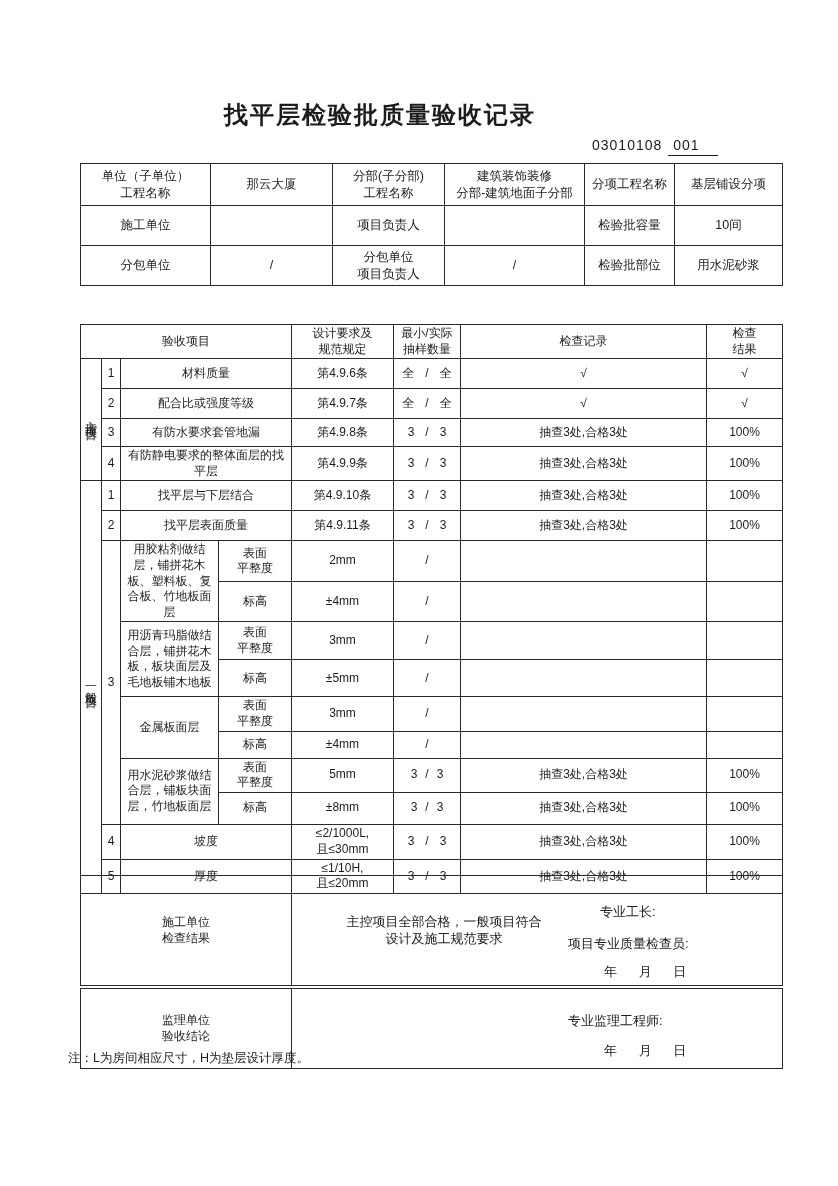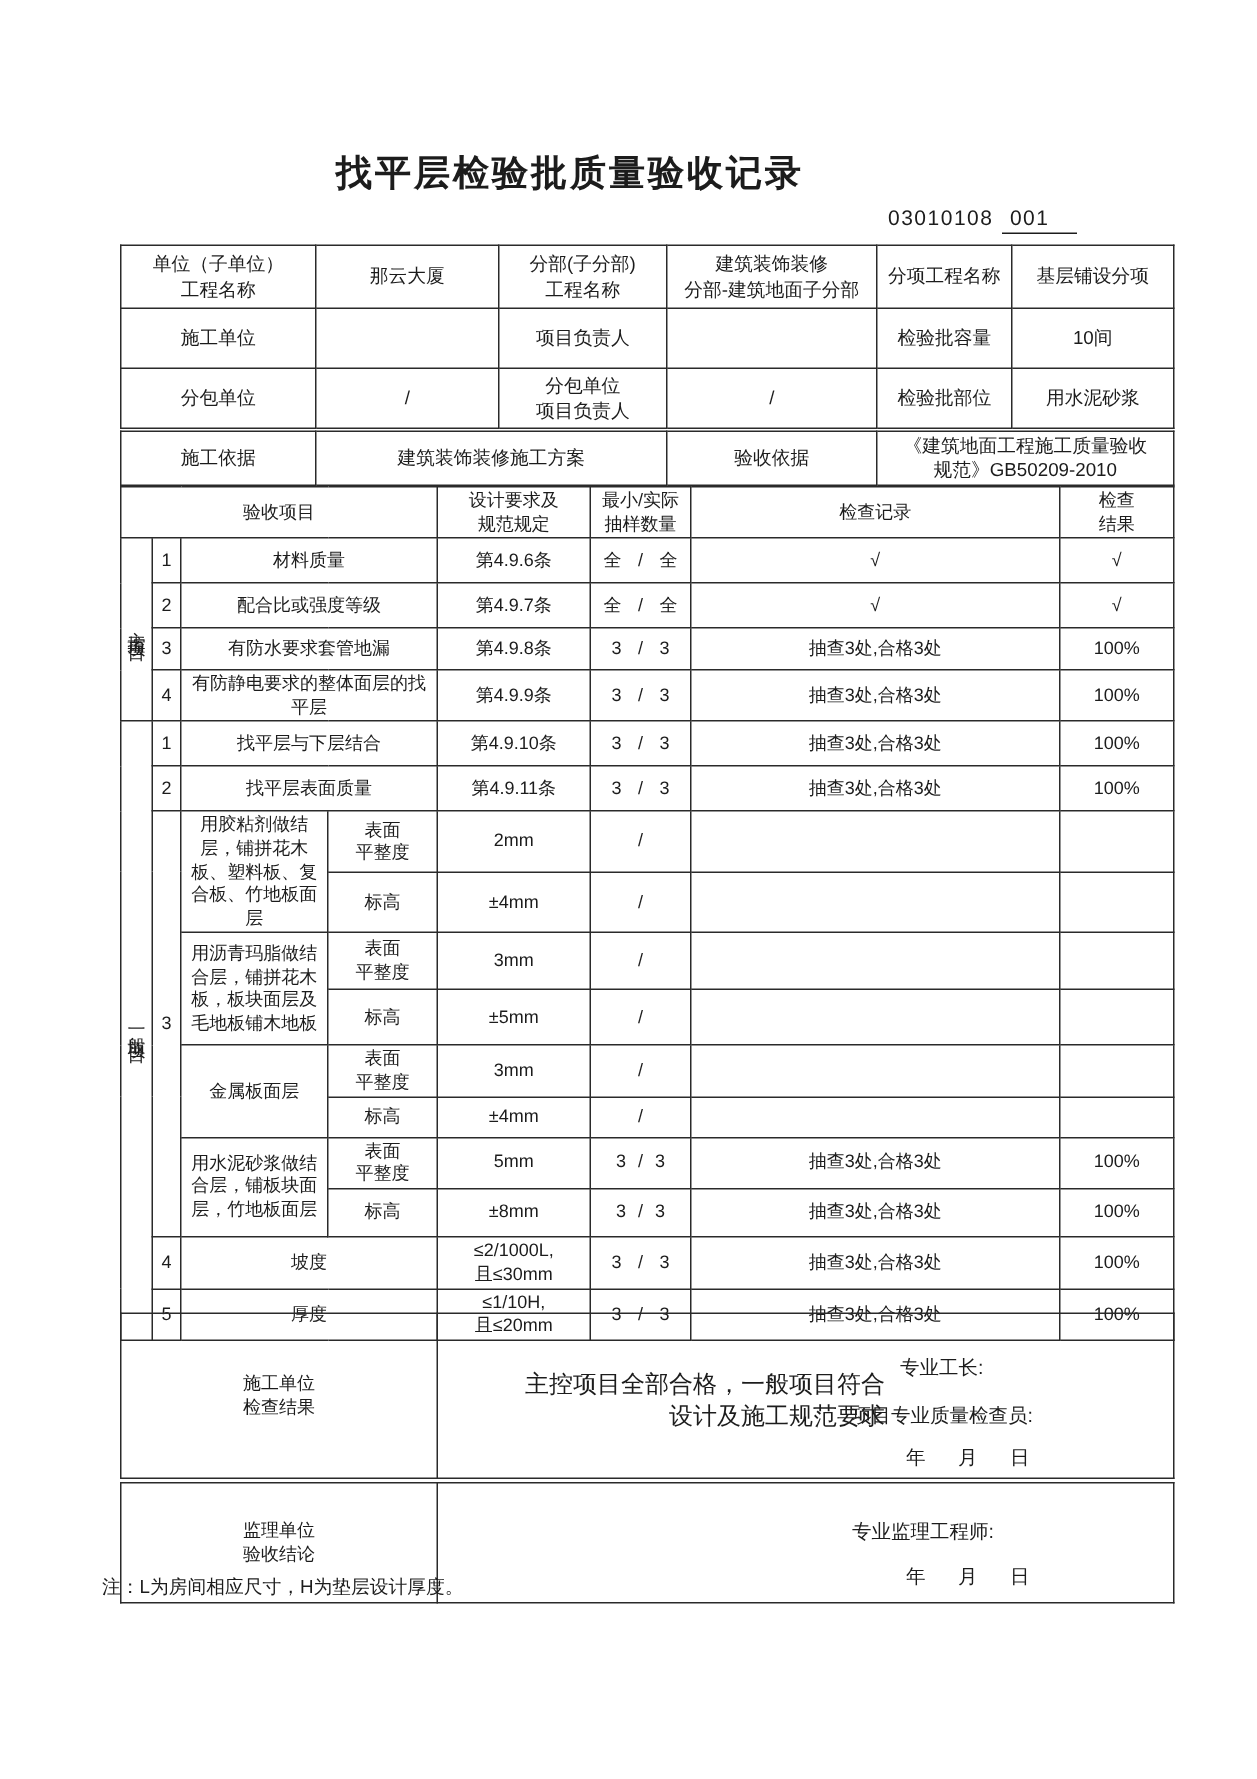--- a/index.html
+++ b/index.html
@@ -14,21 +14,21 @@
      vertical-align:middle;overflow:hidden;line-height:1.3;}
   .left{text-align:center;}
   .line{display:block;line-height:1.3;}
   span[data-bind]:empty{display:none;}
   .vcell span{writing-mode:vertical-lr;text-orientation:upright;letter-spacing:3px;line-height:1;font-size:12px;}
   .sl{margin:0 11px;}
   .sl2{margin:0 8px;}
   .reqc{font-size:12px;}
   .relcell{position:relative;padding:0;}
   .abs{position:absolute;font-size:13px;white-space:pre;}
-  .stmt{position:absolute;left:6px;top:38px;width:292px;text-align:right;font-size:16px;line-height:1.45;}
+  .stmt{position:absolute;left:6px;top:38px;width:292px;text-align:center;font-size:13px;line-height:1.45;}
   .note{position:absolute;left:68px;top:1050px;font-size:12.5px;}
   .infofs td{font-size:12.5px;}
 </style>
 </head>
 <body>
 
 <div class="sheet">
 
   <div class="title" data-bind="page.title">找平层检验批质量验收记录</div>
 
@@ -76,39 +76,20 @@
             <span class="line" data-bind="info.subpm_label_1">分包单位</span>
             <span class="line" data-bind="info.subpm_label_2">项目负责人</span>
           </td>
       <td data-bind="info.subpm_value">/</td>
       <td data-bind="info.part_label">检验批部位</td>
       <td data-bind="info.part_value">用水泥砂浆</td>
     </tr>
   </tbody>
     </table>
 
-  <table class="infofs" style="top:287px">
-    <colgroup>
-        <col style="width:130px">
-        <col style="width:234px">
-        <col style="width:140px">
-        <col style="width:198px">
-      </colgroup>
-    <tbody>
-        <tr style="height:34px">
-      <td data-bind="info.basis_label">施工依据</td>
-      <td data-bind="info.basis_value">建筑装饰装修施工方案</td>
-      <td data-bind="info.accept_label">验收依据</td>
-      <td>
-            <span class="line" data-bind="info.accept_value_1">《建筑地面工程施工质量验收</span>
-            <span class="line" data-bind="info.accept_value_2">规范》GB50209-2010</span>
-          </td>
-    </tr>
-  </tbody>
-    </table>
 
   <table style="top:324px">
     <colgroup>
         <col style="width:21px">
         <col style="width:19px">
         <col style="width:98px">
         <col style="width:73px">
         <col style="width:102px">
         <col style="width:67px">
         <col style="width:246px">

